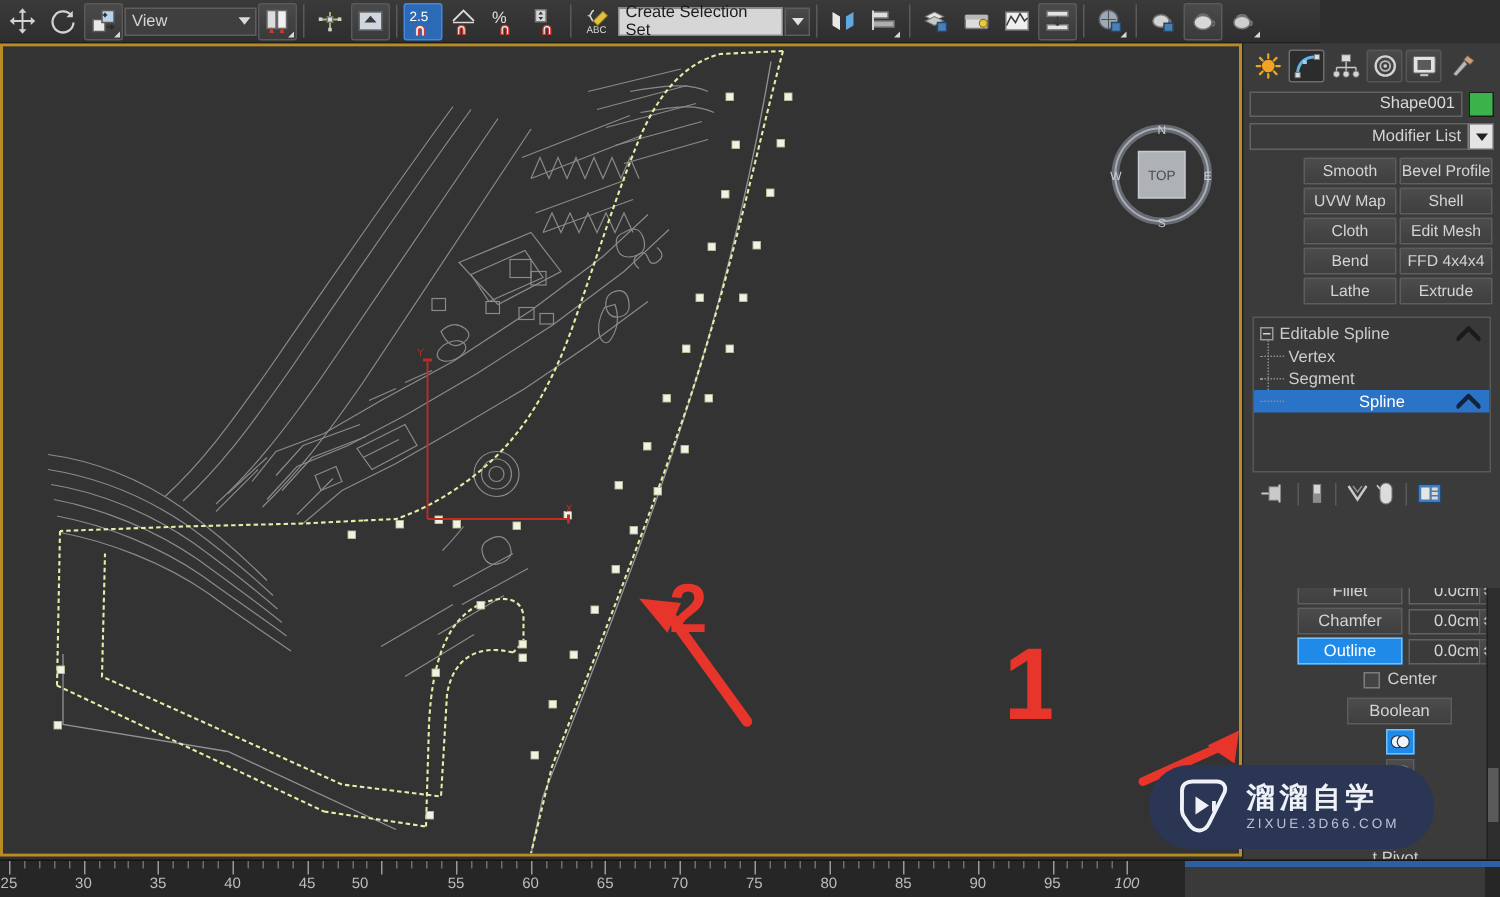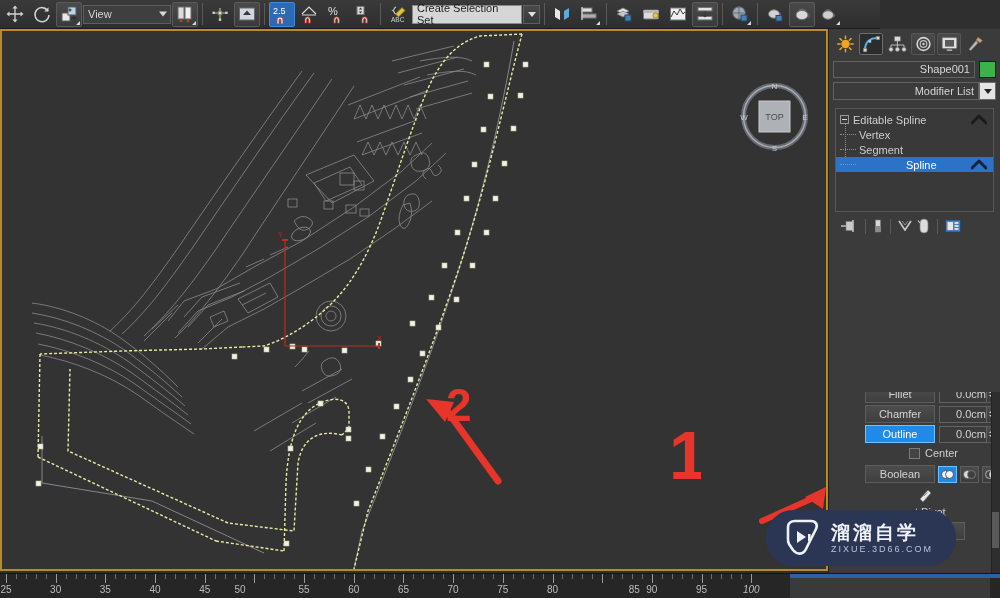--- a/index.html
+++ b/index.html
@@ -155,21 +155,21 @@
     color:#d4d4d4; font-size:11px; padding-left:3px; line-height:15px;
   }
   .spin .sb{ width:11px;height:17px;background:linear-gradient(#4c4c4c,#3c3c3c);
     border:1px solid #5d5d5d;border-left:none;
     display:flex;flex-direction:column;align-items:center;justify-content:center;gap:2px;}
   .ar-up{width:0;height:0;border-left:3px solid transparent;border-right:3px solid transparent;border-bottom:3px solid #cfcfcf;}
   .ar-dn{width:0;height:0;border-left:3px solid transparent;border-right:3px solid transparent;border-top:3px solid #cfcfcf;}
   .chk-row{ display:flex;align-items:center;gap:5px;padding:4px 0 0 80px;}
   .chk{ width:11px;height:11px;background:#444;border:1px solid #7d7d7d;}
   .chk-lbl{ font-size:11px;color:#cfcfcf;}
-  .bool-row{ display:flex;align-items:center;gap:3px;padding:6px 0 0 36px;}
+  .bool-row{ display:flex;align-items:center;gap:3px;padding:6px 0 0 36px;flex-direction:column;}
   .ibtn{ width:19px;height:17px;border:1px solid #5d5d5d;
      background:linear-gradient(#4c4c4c,#3c3c3c);
      display:flex;align-items:center;justify-content:center;}
   .ibtn.on{ background:#1f8ae8;border-color:#6fc0ff; }
   .tail-row{ display:flex;align-items:center;gap:6px;padding:5px 0 0 86px;
      font-size:11px;color:#cfcfcf;}
   .scrollbar{ position:absolute; right:0; top:363px; width:9px; height:181px;
      background:#2e2e2e; border-left:1px solid #222;}
   .scrollthumb{ position:absolute; right:1px; top:483px; width:7px; height:36px;
      background:#5a5a5a;}
@@ -645,20 +645,32 @@
       <div id="object-color-swatch"></div>
     </div>
 
     <div class="modlist-row">
       <div id="modifier-list-combo">Modifier List</div>
       <div id="modifier-list-arrow">
         <i style="width:0;height:0;border-left:4px solid transparent;border-right:4px solid transparent;border-top:5px solid #222;"></i>
       </div>
     </div>
 
+    <div class="modbtns">
+      <div class="mbtn">Smooth</div>
+      <div class="mbtn">Bevel Profile</div>
+      <div class="mbtn">UVW Map</div>
+      <div class="mbtn">Shell</div>
+      <div class="mbtn">Cloth</div>
+      <div class="mbtn">Edit Mesh</div>
+      <div class="mbtn">Bend</div>
+      <div class="mbtn">FFD 4x4x4</div>
+      <div class="mbtn">Lathe</div>
+      <div class="mbtn">Extrude</div>
+    </div>
 
     <div class="stack">
       <div class="stk-tree"></div>
 
       <div class="stk-row">
         <i class="stk-box">
             <i class="minus"></i>
           </i>
         <span>Editable Spline</span>
         <svg class="stk-chev" width="16" height="11" viewBox="0 0 16 11">
@@ -878,21 +890,21 @@
         <div class="tl-tick" style="left: 522.692px; height: 5px; background: rgb(110, 110, 110);"></div>
         <div class="tl-tick" style="left: 532.629px; height: 5px; background: rgb(110, 110, 110);"></div>
         <div class="tl-tick" style="left: 542.566px; height: 5px; background: rgb(110, 110, 110);"></div>
         <div class="tl-tick" style="left: 552.503px; height: 9px; background: rgb(154, 154, 154);"></div>
         <div class="tl-label" style="left: 552.503px;">80</div>
         <div class="tl-tick" style="left: 562.44px; height: 5px; background: rgb(110, 110, 110);"></div>
         <div class="tl-tick" style="left: 572.377px; height: 5px; background: rgb(110, 110, 110);"></div>
         <div class="tl-tick" style="left: 582.314px; height: 5px; background: rgb(110, 110, 110);"></div>
         <div class="tl-tick" style="left: 592.252px; height: 5px; background: rgb(110, 110, 110);"></div>
         <div class="tl-tick" style="left: 602.189px; height: 9px; background: rgb(154, 154, 154);"></div>
-        <div class="tl-label" style="left: 602.189px; margin-left: 32px;">85</div>
+        <div class="tl-label" style="left: 602.189px;">85</div>
         <div class="tl-tick" style="left: 612.126px; height: 5px; background: rgb(110, 110, 110);"></div>
         <div class="tl-tick" style="left: 622.063px; height: 5px; background: rgb(110, 110, 110);"></div>
         <div class="tl-tick" style="left: 632px; height: 5px; background: rgb(110, 110, 110);"></div>
         <div class="tl-tick" style="left: 641.937px; height: 5px; background: rgb(110, 110, 110);"></div>
         <div class="tl-tick" style="left: 651.874px; height: 9px; background: rgb(154, 154, 154);"></div>
         <div class="tl-label" style="left: 651.874px;">90</div>
         <div class="tl-tick" style="left: 661.811px; height: 5px; background: rgb(110, 110, 110);"></div>
         <div class="tl-tick" style="left: 671.748px; height: 5px; background: rgb(110, 110, 110);"></div>
         <div class="tl-tick" style="left: 681.686px; height: 5px; background: rgb(110, 110, 110);"></div>
         <div class="tl-tick" style="left: 691.623px; height: 5px; background: rgb(110, 110, 110);"></div>

